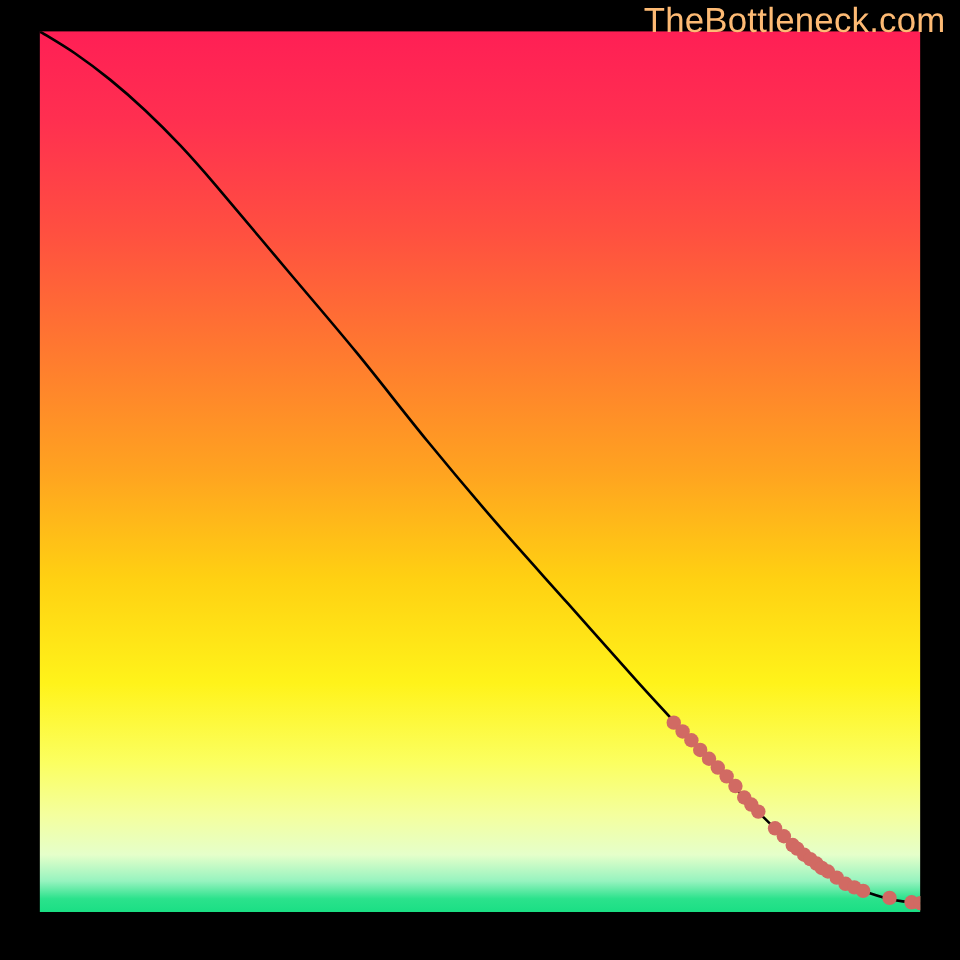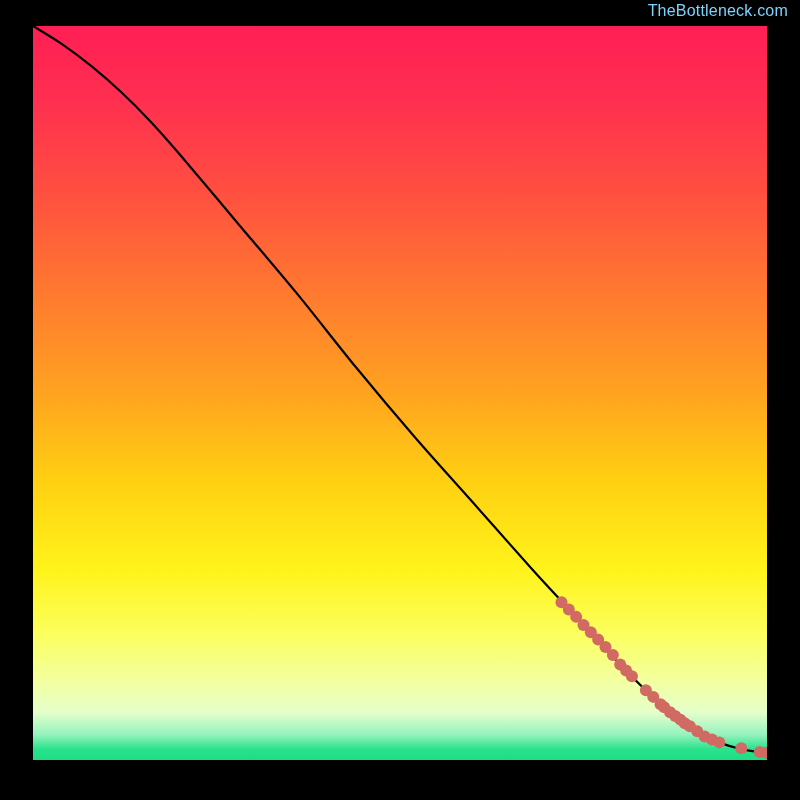--- a/index.html
+++ b/index.html
@@ -14,22 +14,22 @@
   .frame {
     position: relative;
     width: 800px;
     height: 800px;
     background: #000;
   }
   .watermark {
     position: absolute;
     top: 2px;
     right: 12px;
-    color: #7dd3fc;
-    font-size: 16px;
+    color: #fdba74;
+    font-size: 29px;
     font-weight: 500;
     letter-spacing: 0.2px;
     z-index: 10;
   }
   .plot-area {
     position: absolute;
     left: 33px;
     top: 26px;
     width: 734px;
     height: 734px;

